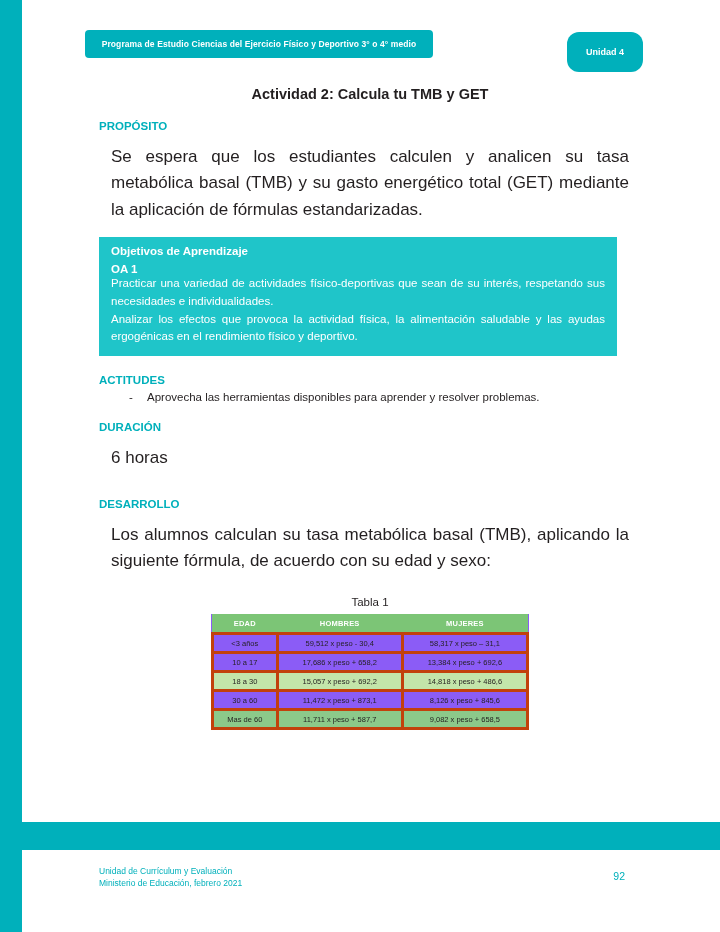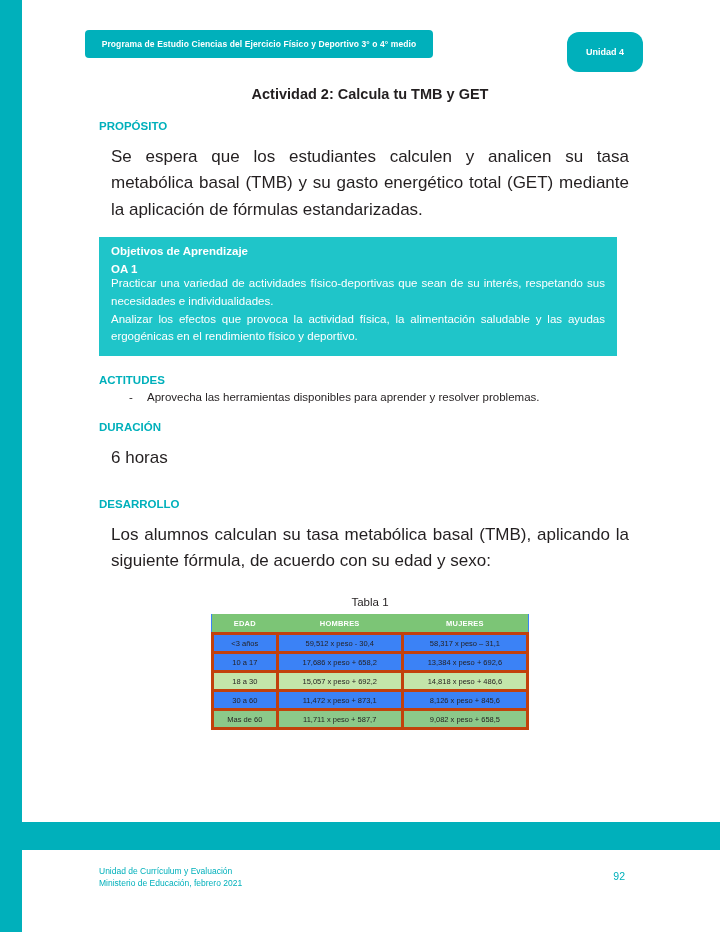--- a/index.html
+++ b/index.html
@@ -149,21 +149,21 @@
     margin-top: 22px;
     margin-bottom: 6px;
   }
   .tbl-wrap {
     display: flex;
     justify-content: center;
   }
   table.tmb {
     border-collapse: collapse;
     width: 318px;
-    background: #3b82f6;
+    background: #8b5cf6;
   }
   table.tmb th {
     background: #7cc576;
     color: #ffffff;
     font-size: 7.5px;
     font-weight: bold;
     padding: 4px 2px;
     text-align: center;
     border: 1px solid #7cc576;
     letter-spacing: 0.2px;

